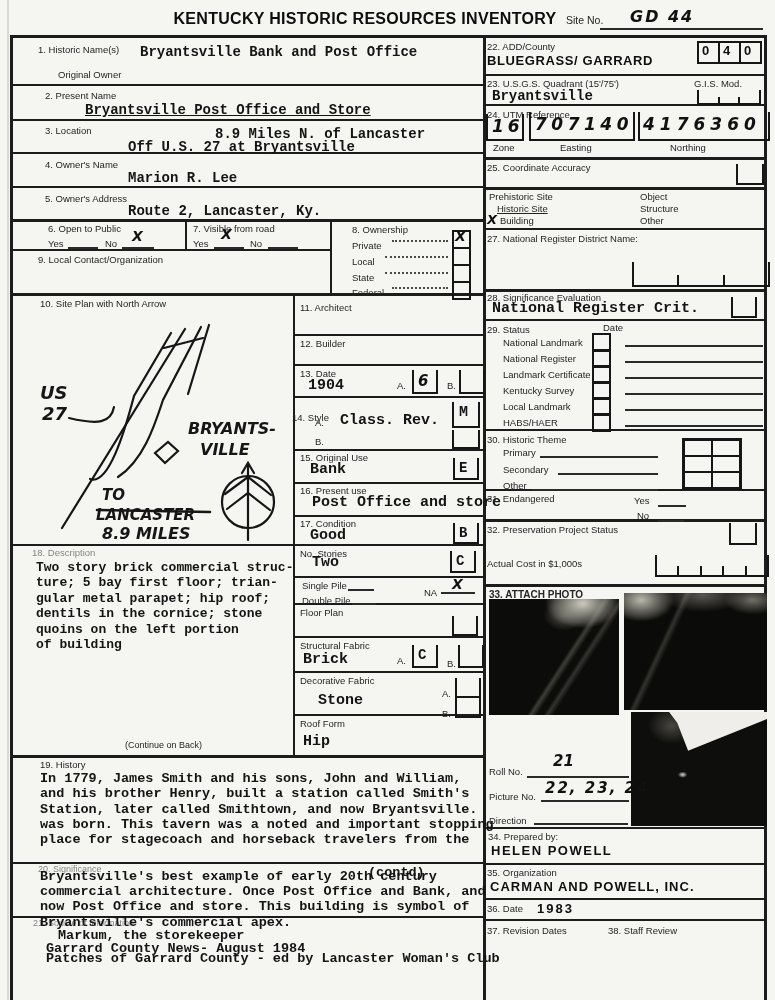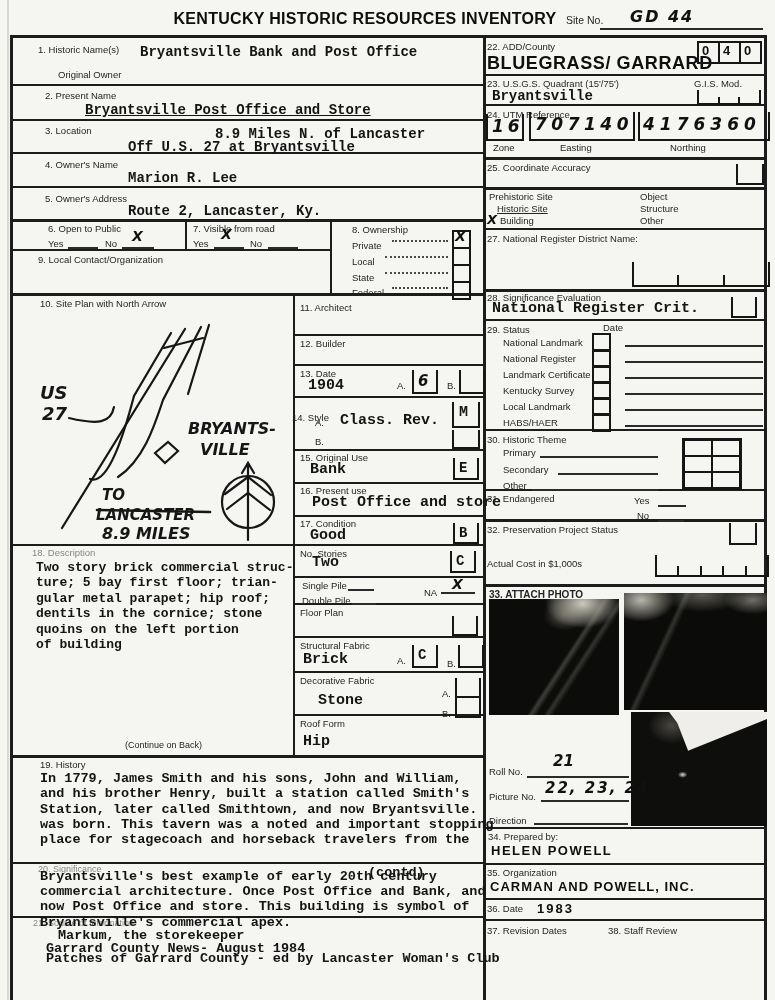--- a/index.html
+++ b/index.html
@@ -276,21 +276,21 @@
     <div class="tw" style="position:static;font-size:13.5px;line-height:15.2px;">now Post Office and store.  This building is symbol of</div>
     <div class="tw" style="position:static;font-size:13.5px;line-height:15.2px;">Bryantsville's commercial apex.</div>
   </div>
 
   <div class="lb lbf" style="left:33px;top:918px;font-size:9px;">21. Source of Information</div>
   <div class="tw" style="left:58px;top:928px;font-size:13.5px;">Markum, the storekeeper</div>
   <div class="tw" style="left:46px;top:941px;font-size:13.5px;">Garrard County News-  August 1984</div>
   <div class="tw" style="left:46px;top:951px;font-size:13.5px;">Patches of Garrard County - ed by Lancaster Woman's Club</div>
 
   <div class="lb" style="left:487px;top:41px;">22. ADD/County</div>
-  <div class="bb" style="left:487px;top:53px;font-size:18px;">BLUEGRASS/ GARRARD</div>
+  <div class="bb" style="left:487px;top:53px;font-size:13px;">BLUEGRASS/ GARRARD</div>
   <div class="bx" style="left:697px;top:41px;width:19px;height:19px;"></div>
   <div class="bx" style="left:718px;top:41px;width:19px;height:19px;"></div>
   <div class="bx" style="left:739px;top:41px;width:19px;height:19px;"></div>
   <div class="bb" style="left:702px;top:43px;font-size:13px;">0</div>
   <div class="bb" style="left:723px;top:43px;font-size:13px;">4</div>
   <div class="bb" style="left:744px;top:43px;font-size:13px;">0</div>
 
   <div class="lb" style="left:487px;top:78px;">23. U.S.G.S. Quadrant (15'/75')</div>
   <div class="lb" style="left:694px;top:78px;">G.I.S. Mod.</div>
   <div class="tw" style="left:492px;top:88px;font-size:14px;">Bryantsville</div>

